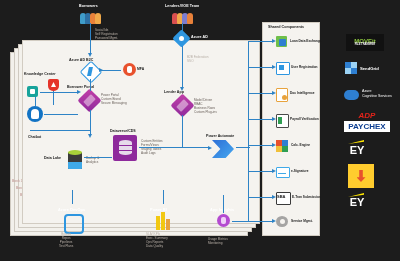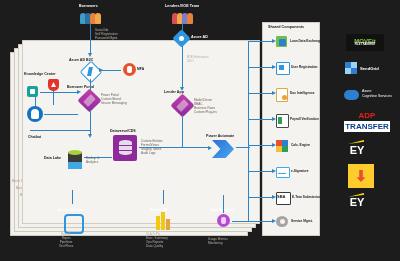--- a/index.html
+++ b/index.html
@@ -219,24 +219,24 @@
     <div class="ic" style="left:0;top:6px;width:6px;height:6px;background:#9bd3f5;"></div>
     <div class="ic" style="left:6px;top:6px;width:6px;height:6px;background:#2e7fd1;"></div>
   </div>
   <div class="abs" style="left:360px;top:66px;font-size:4.2px;color:#fff;font-weight:bold;">SendGrid</div>
 
   <div class="ic" style="left:344px;top:90px;width:15px;height:10px;border-radius:6px;background:#2e7fd1;"></div>
   <div class="abs" style="left:362px;top:89px;font-size:3.6px;color:#fff;">Azure</div>
   <div class="abs" style="left:362px;top:94px;font-size:3.6px;color:#fff;">Cognitive Services</div>
 
   <div class="logo" style="left:352px;top:110px;width:30px;height:10px;">
-    <span style="color:#e2231a;font-size:8px;">ADP</span>
+    <span style="color:#e2231a;font-size:8px;font-style:italic;">ADP</span>
   </div>
   <div class="logo" style="left:344px;top:121px;width:46px;height:11px;background:#fff;">
-    <span style="color:#0b3d91;font-size:8px;">TRANSFER</span>
+    <span style="color:#0b3d91;font-size:8px;">PAYCHEX</span>
   </div>
 
   <div class="ic" style="left:348px;top:140px;width:16px;height:4px;background:#ffe600;clip-path:polygon(0 100%,100% 0,100% 45%,0 100%);"></div>
   <div class="logo" style="left:346px;top:144px;width:22px;height:12px;">
     <span style="color:#fff;font-size:11px;">EY</span>
   </div>
 
   <div class="logo" style="left:348px;top:164px;width:26px;height:24px;background:#ffcc2e;flex-direction:column;">
     <span class="ic" style="position:relative;width:9px;height:12px;background:#e8512d;clip-path:polygon(30% 0,70% 0,70% 60%,100% 60%,50% 100%,0 60%,30% 60%);"></span>
   </div>

